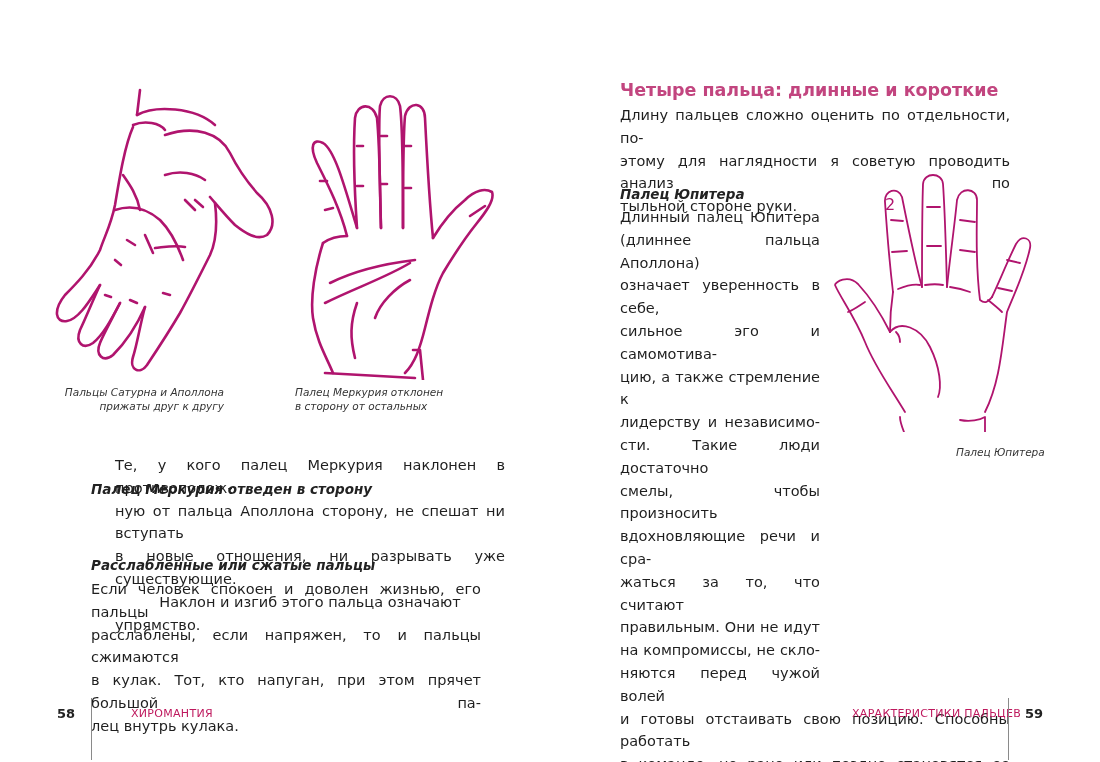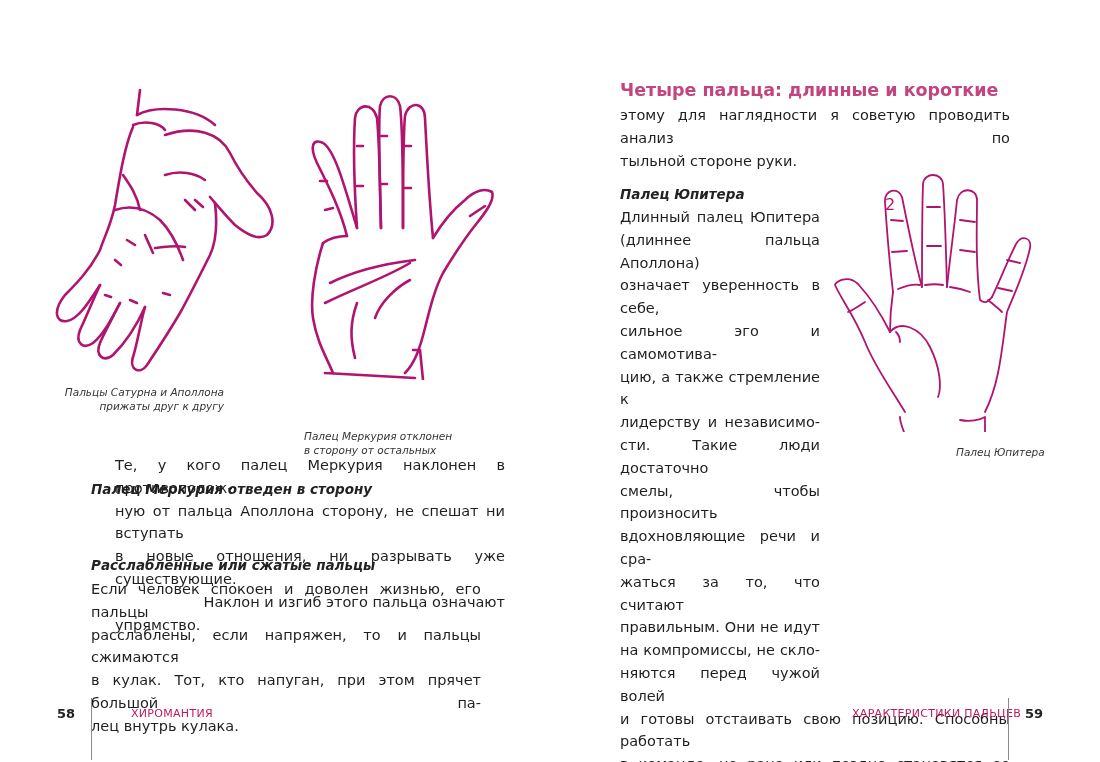--- a/index.html
+++ b/index.html
@@ -9,21 +9,21 @@
     .page-left { left: 0; width: 550px; }
     .page-right { left: 550px; width: 550px; }
 
     .illus { position: absolute; }
     .illus svg { width: 100%; height: 100%; display: block; }
     .caption { position: absolute; font-style: italic; font-size: 10.5px; line-height: 14px; color: #333; }
 
     .subhead { position: absolute; font-style: italic; font-weight: bold; font-size: 13.5px; color: #222; }
     .body-text { position: absolute; font-size: 14.5px; line-height: 22.8px; color: #1f1f1f; }
     .just { text-align: justify; text-align-last: justify; display: block; white-space: normal; }
-    .last { text-align: right; text-align-last: left; }
+    .last { text-align: center; text-align-last: left; }
 
     .title { position: absolute; font-weight: bold; font-size: 17.5px; color: #c2457f; }
 
     .footer-num { position: absolute; top: 706px; font-weight: bold; font-size: 13px; color: #222; }
     .footer-label { position: absolute; top: 707px; font-size: 11px; letter-spacing: 0.3px; color: #be185d; margin-left: 24px; }
     .footer-rule { position: absolute; top: 698px; width: 1px; height: 62px; background: #8a8a8a; }
   </style>
 </head>
 <body>
 
@@ -77,21 +77,21 @@
       <path d="M40 122 L48 120"></path>
       <path d="M72 58 L78 58"></path>
       <path d="M72 98 L78 98"></path>
       <path d="M96 48 L102 48"></path>
       <path d="M96 96 L102 96"></path>
       <path d="M120 58 L126 58"></path>
       <path d="M120 100 L126 100"></path>
       <path d="M185 128 L200 118"></path>
     </svg>
   </div>
-  <div class="caption" style="left:304px; top:385px; width:180px;margin-top:44px;">
+  <div class="caption" style="left:295px; top:385px; width:180px;">
     <span style="display:block">Палец Меркурия отклонен</span>
     <span style="display:block">в сторону от остальных</span>
   </div>
 
   <div class="subhead" style="left:91px; top:433px;margin-top:48px;">Палец Меркурия отведен в сторону</div>
   <div class="body-text" style="left:91px; top:454px; width:390px;margin-left:24px;">
     <span class="just">Те, у кого палец Меркурия наклонен в противополож-</span>
     <span class="just">ную от пальца Аполлона сторону, не спешат ни вступать</span>
     <span class="just">в новые отношения, ни разрывать уже существующие.</span>
     <span class="just last">Наклон и изгиб этого пальца означают упрямство.</span>
@@ -107,20 +107,21 @@
 
   <div class="footer-num" style="left:57px;text-align:center;">58</div>
   <div class="footer-rule" style="left:91px;"></div>
   <div class="footer-label" style="left:107px;">ХИРОМАНТИЯ</div>
 </div>
 
 <div class="page page-right">
   <div class="title" style="left:70px; top:80px;">Четыре пальца: длинные и короткие</div>
 
   <div class="body-text" style="left:70px; top:104px; width:390px;">
+    <span class="just">Длину пальцев сложно оценить по отдельности, по-</span>
     <span class="just">этому для наглядности я советую проводить анализ по</span>
     <span class="just last">тыльной стороне руки.</span>
   </div>
 
   <div class="subhead" style="left:70px; top:186px;">Палец Юпитера</div>
 
   <div class="body-text" style="left:70px; top:206px; width:200px;">
     <span class="just">Длинный палец Юпитера</span>
     <span class="just">(длиннее пальца Аполлона)</span>
     <span class="just">означает уверенность в себе,</span>

